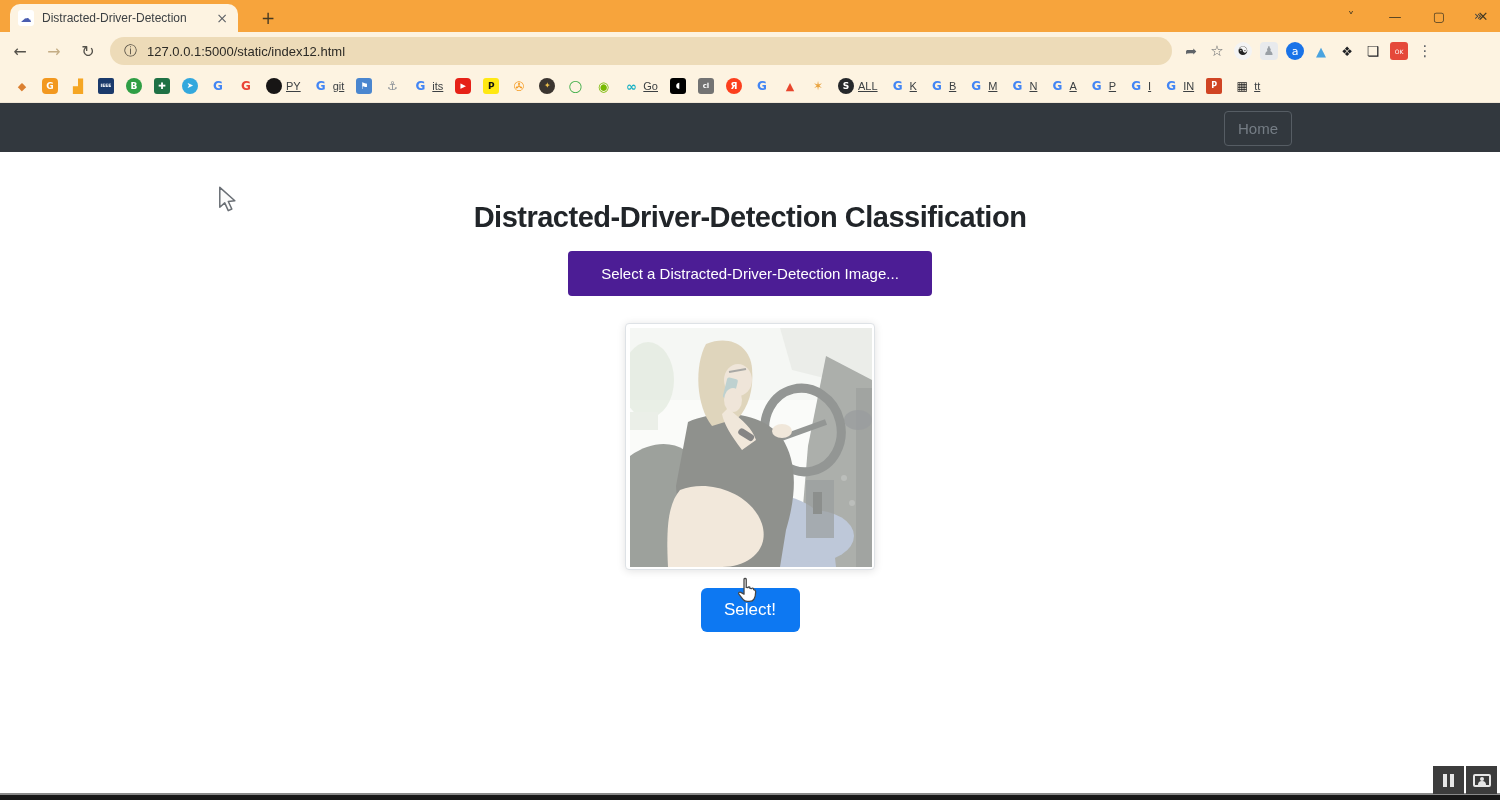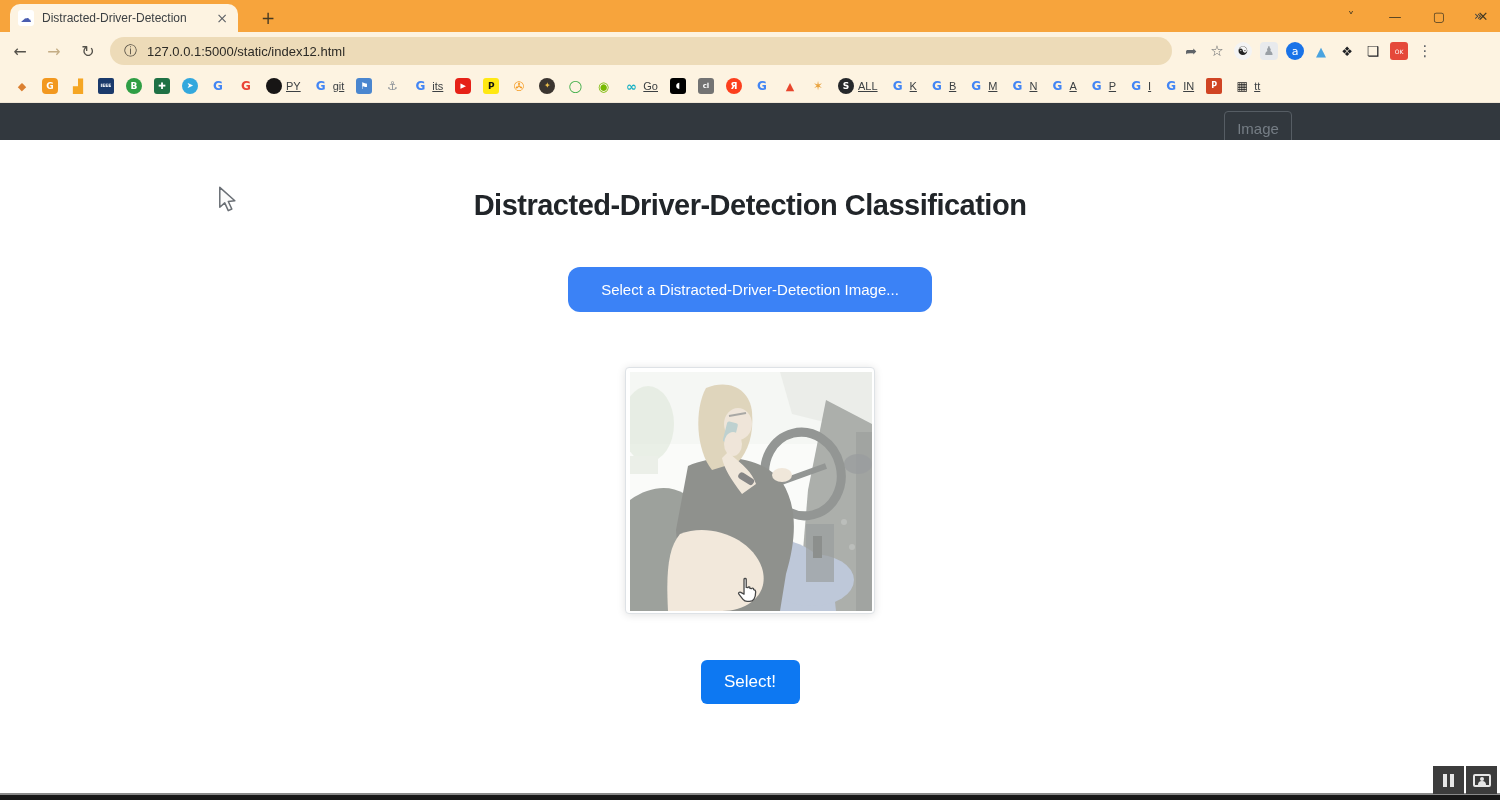--- a/index.html
+++ b/index.html
@@ -43,24 +43,24 @@
   .bm-label:empty { display:none; }
   .bm-overflow { position:absolute; right:18px; top:8px; font-size:13px; color:#3c4043; }
 
   
   .navbar { position:absolute; left:0; top:103px; width:1500px; height:49px; background:#32383E; }
   .home-btn { position:absolute; right:208px; top:8px; width:68px; height:35px; background:transparent;
               border:1px solid #565d64; border-radius:4px; color:#757d85; font-size:15px;
               display:flex; align-items:center; justify-content:center;
               font-family:"Liberation Sans","DejaVu Sans",sans-serif; }
 
-  .content { position:absolute; left:0; top:140px; width:1500px; height:641px; background:#fff;
-             display:flex; flex-direction:column; align-items:center;gap:28px; }
+  .content { position:absolute; left:0; top:152px; width:1500px; height:641px; background:#fff;
+             display:flex; flex-direction:column; align-items:center; }
   .page-title { margin-top:49px; font-size:29px; font-weight:bold; color:#212529; letter-spacing:-0.5px; }
-  .select-btn { margin-top:17px; width:364px; height:45px; background:#3b82f6; border:none; border-radius:12px;
+  .select-btn { margin-top:17px; width:364px; height:45px; background:#4c1d95; border:none; border-radius:4px;
                 color:#fff; font-size:15px; display:flex; align-items:center; justify-content:center;
                 font-family:"Liberation Sans","DejaVu Sans",sans-serif; }
   .thumb { margin-top:27px; width:250px; height:247px; background:#fff; border:1px solid #dee2e6;
            border-radius:4px; padding:4px; box-shadow:0 1px 8px rgba(0,0,0,0.12); }
   .thumb svg { display:block; width:242px; height:239px; }
   .predict-btn { margin-top:18px; width:99px; height:44px; background:#0D78F2; border:none; border-radius:6px;
                  color:#fff; font-size:17px; display:flex; align-items:center; justify-content:center;
                  font-family:"Liberation Sans","DejaVu Sans",sans-serif; }
 
   
@@ -315,21 +315,21 @@
     </span>
 
     <span class="bm">
       <span class="bm-ico glyph" style="color: rgb(34, 34, 34); font-size: 12px;">▦</span>
       <span class="bm-label">tt</span>
     </span>
   </div>
 <span class="bm-overflow glyph">»</span>
 
 <div class="navbar">
-  <div class="home-btn">Image</div>
+  <div class="home-btn">Home</div>
 </div>
 
 <div class="content">
   <h1 class="page-title">Distracted-Driver-Detection Classification</h1>
   <button class="select-btn">Select a Distracted-Driver-Detection Image...</button>
 
   <div class="thumb">
     <svg viewBox="0 0 242 239" role="img" aria-label="Washed-out photo of a woman driver talking on a phone held to her ear, left hand on steering wheel, wearing a black top and jeans">
 
       <rect x="0" y="0" width="242" height="239" fill="#f6f8f5"></rect>

